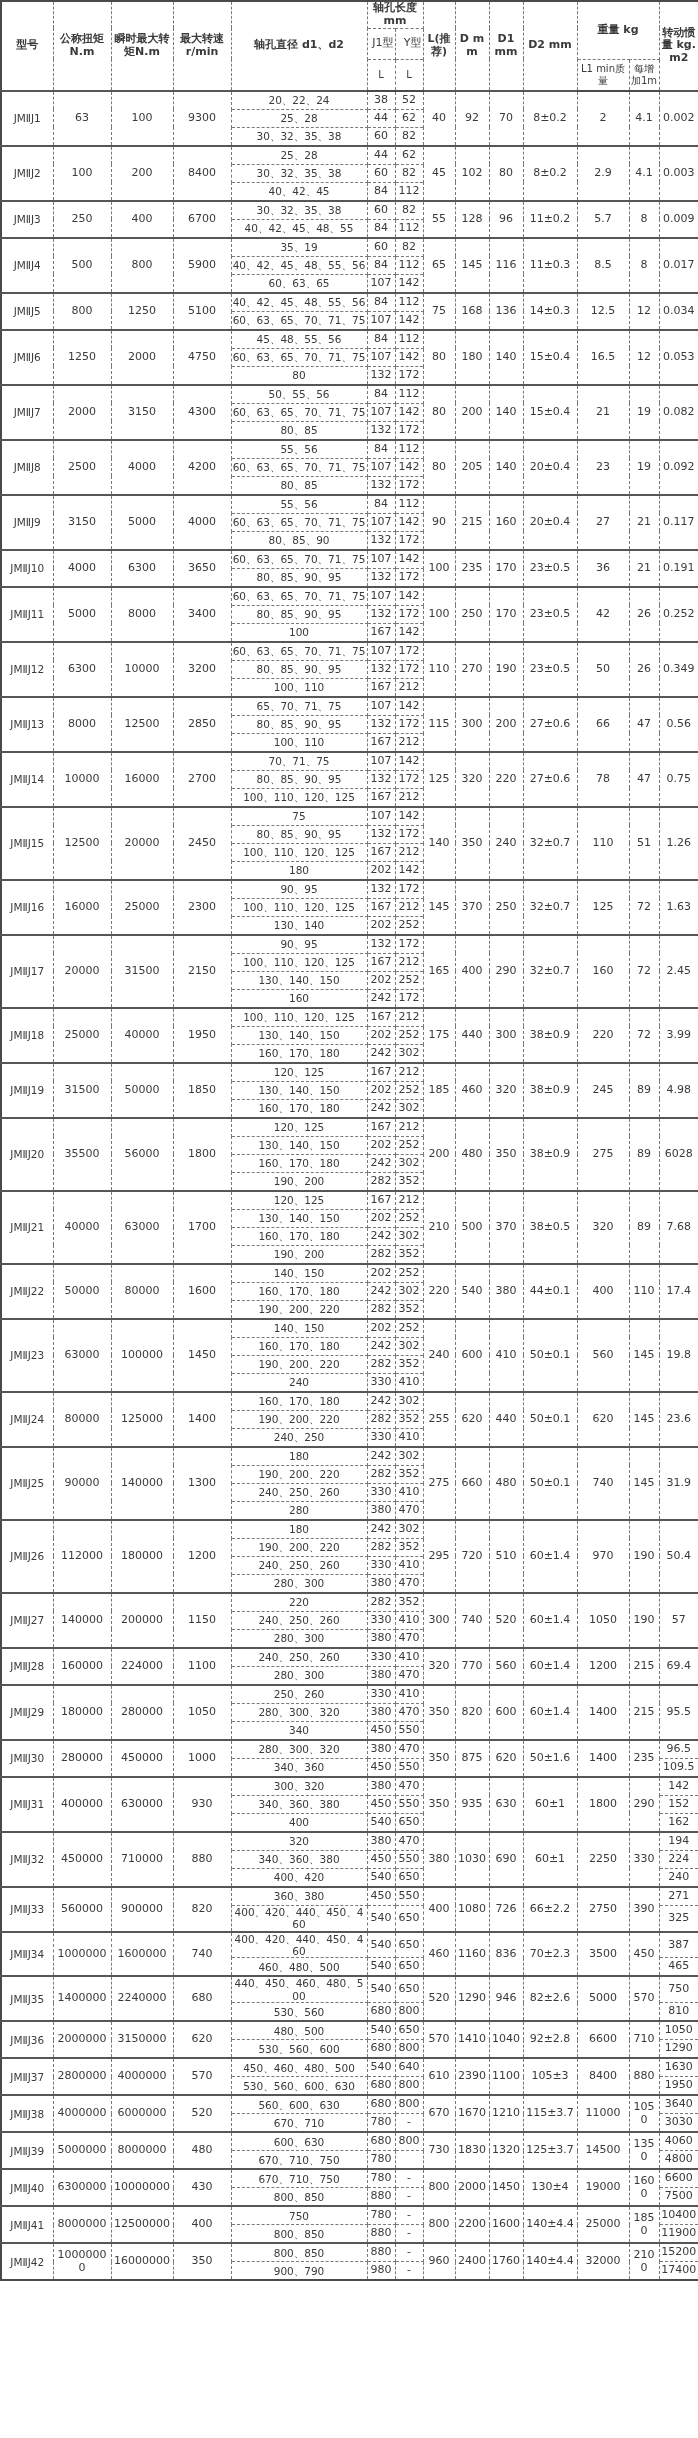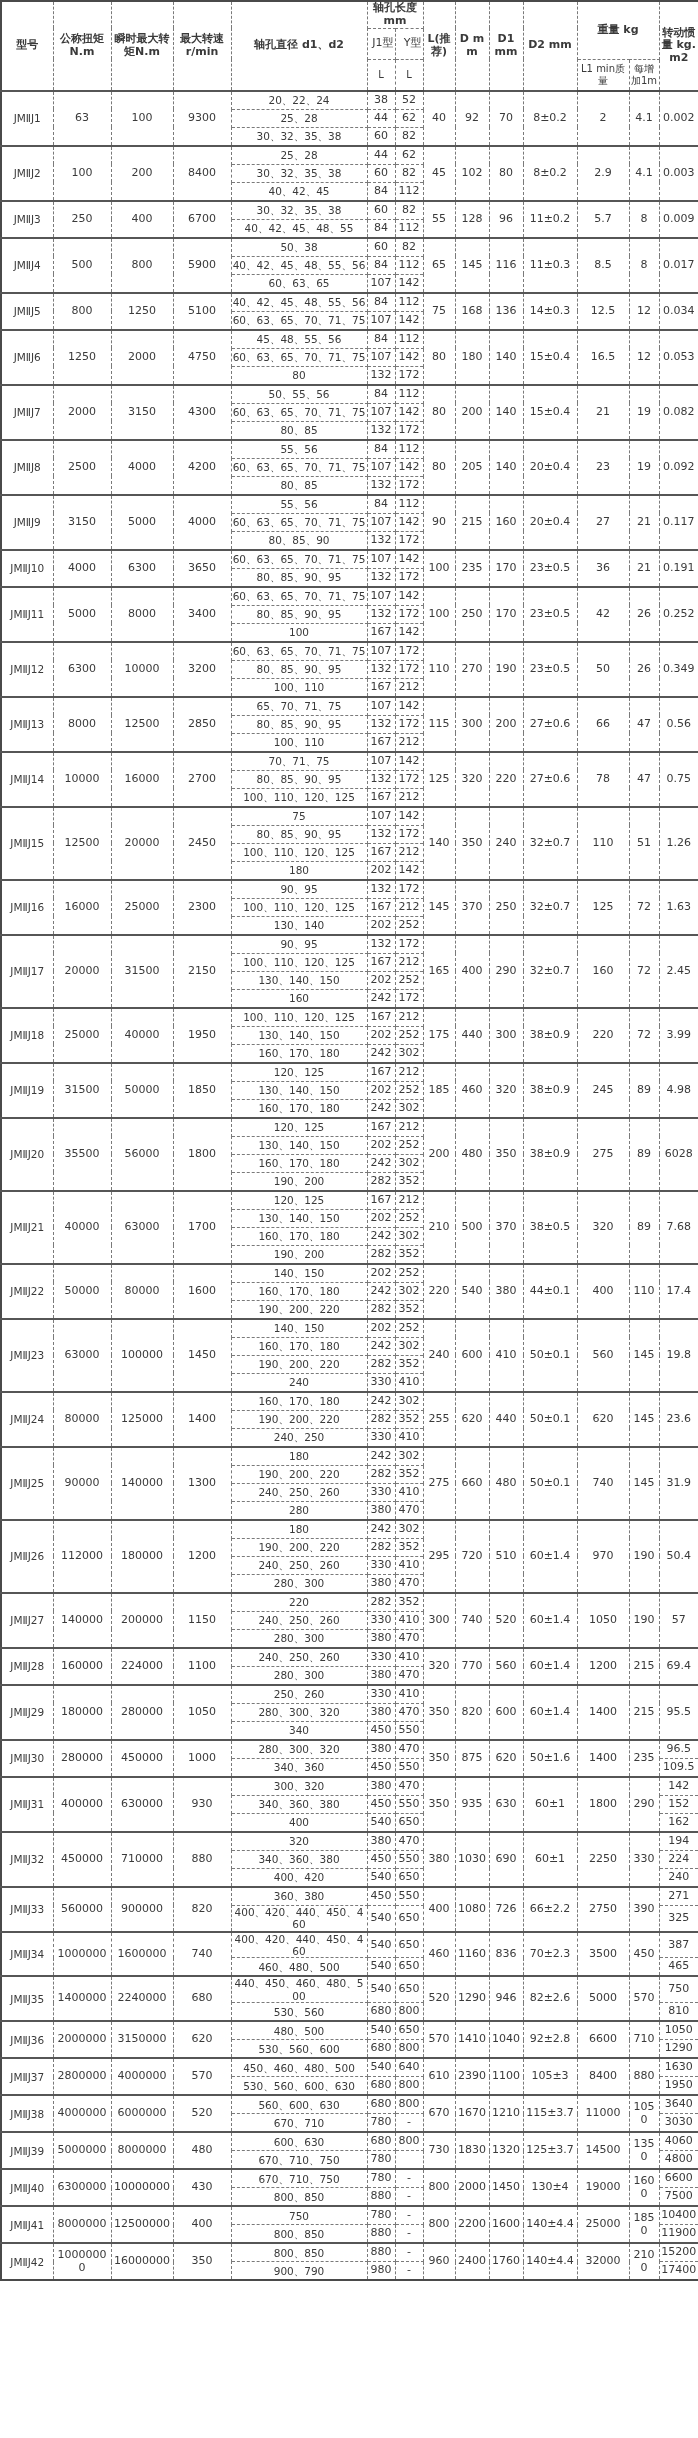--- a/index.html
+++ b/index.html
@@ -138,21 +138,21 @@
       <tr>
         <td class="bore">40、42、45、48、55</td>
         <td>84</td>
         <td>112</td>
       </tr>
       <tr class="group-start">
         <td rowspan="3" class="model">JMⅡJ4</td>
         <td rowspan="3">500</td>
         <td rowspan="3">800</td>
         <td rowspan="3">5900</td>
-        <td class="bore">50、38</td>
+        <td class="bore">35、19</td>
         <td>60</td>
         <td>82</td>
         <td rowspan="3">65</td>
         <td rowspan="3">145</td>
         <td rowspan="3">116</td>
         <td rowspan="3">11±0.3</td>
         <td rowspan="3">8.5</td>
         <td rowspan="3">8</td>
         <td rowspan="3">0.017</td>
       </tr>

